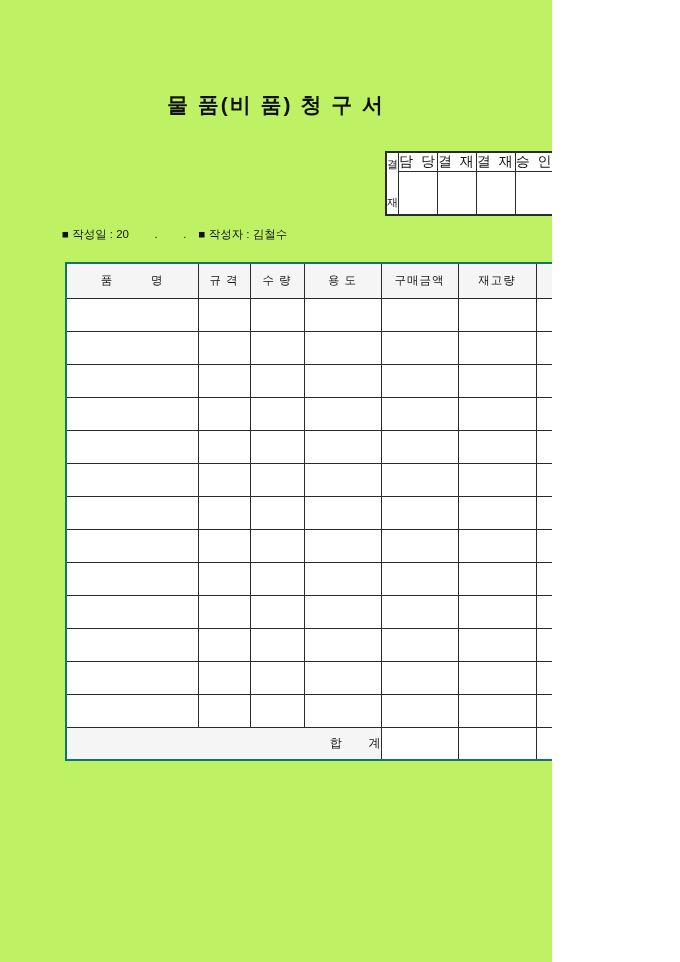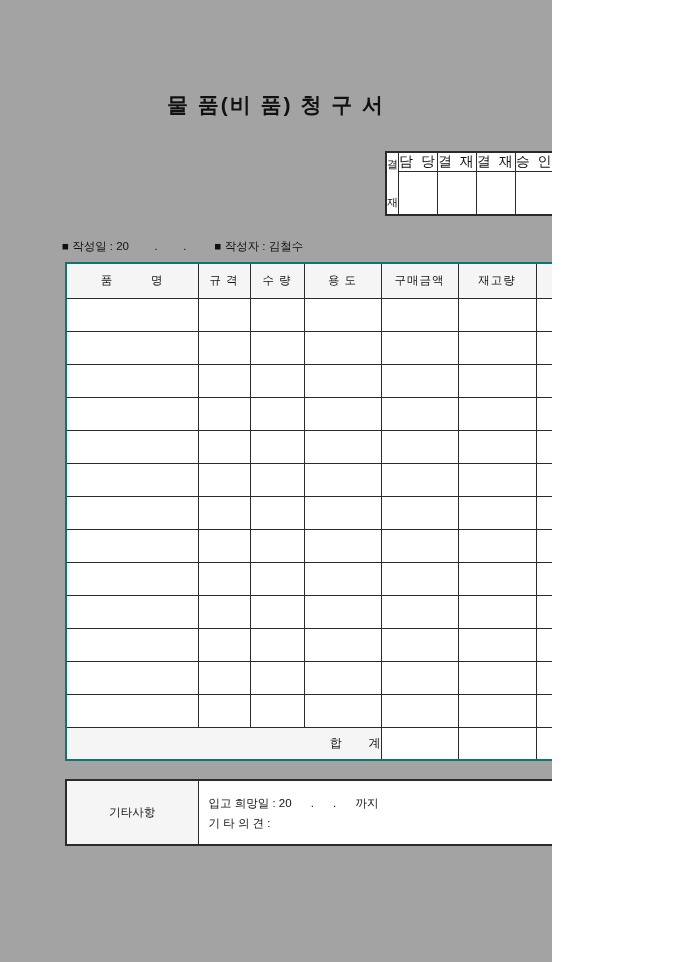--- a/index.html
+++ b/index.html
@@ -2,21 +2,21 @@
 <html><head>
 <meta charset="utf-8">
 <style>
   * { box-sizing: border-box; margin: 0; padding: 0; }
   html, body {
     width: 680px; height: 962px;
     background: #ffffff;
     font-family: "Liberation Sans", "DejaVu Sans", sans-serif;
     color: #111111;
   }
-  .page { position: relative; width: 552px; height: 962px; background: #a3a3a3; overflow: hidden; }
+  .page { position: relative; width: 552px; height: 962px; background: #bef264; overflow: hidden; }
 
   
   .form-title {
     position: absolute; left: 0; right: 0; top: 91px;
     text-align: center;
     font-size: 21px; font-weight: bold; letter-spacing: 2px;
     white-space: pre;
   }
 
   
@@ -35,22 +35,22 @@
   .approval-side {
     display: flex; flex-direction: column; justify-content: space-between; align-items: center;
     height: 56px; padding: 3px 0;
     font-size: 11px; line-height: 12px;
   }
   .approval-head th { width: 51px; height: 18px; font-size: 14px; letter-spacing: 2px; white-space: pre; }
   .approval-sign td { height: 43px; }
 
   
   .meta-line {
-    position: absolute; left: 62px; top: 239px;
-    display: flex; gap: 28px;
+    position: absolute; left: 62px; top: 227px;
+    display: flex; gap: 12px;
     font-size: 11.5px; white-space: pre; text-align: right;
   }
 
   
   .request-table {
     position: absolute; left: 65px; top: 262px;
     width: 547px;
     border-collapse: collapse; table-layout: fixed;
     border: 2px solid #0f766e;
   }
@@ -265,25 +265,14 @@
     <tbody>
       <tr class="total-row">
         <td colspan="4" class="total-label-cell">합        계</td>
         <td></td>
         <td></td>
         <td></td>
       </tr>
     </tbody>
   </table>
 
-  <table class="etc-table">
-    <tbody>
-      <tr>
-        <td class="etc-label-cell">기타사항</td>
-        <td class="etc-body-cell">
-          <div class="etc-line">입고 희망일 : 20      .      .      까지</div>
-          <div class="etc-line">기 타 의 견 :</div>
-        </td>
-      </tr>
-    </tbody>
-  </table>
 
 </div>
 
 </body></html>

